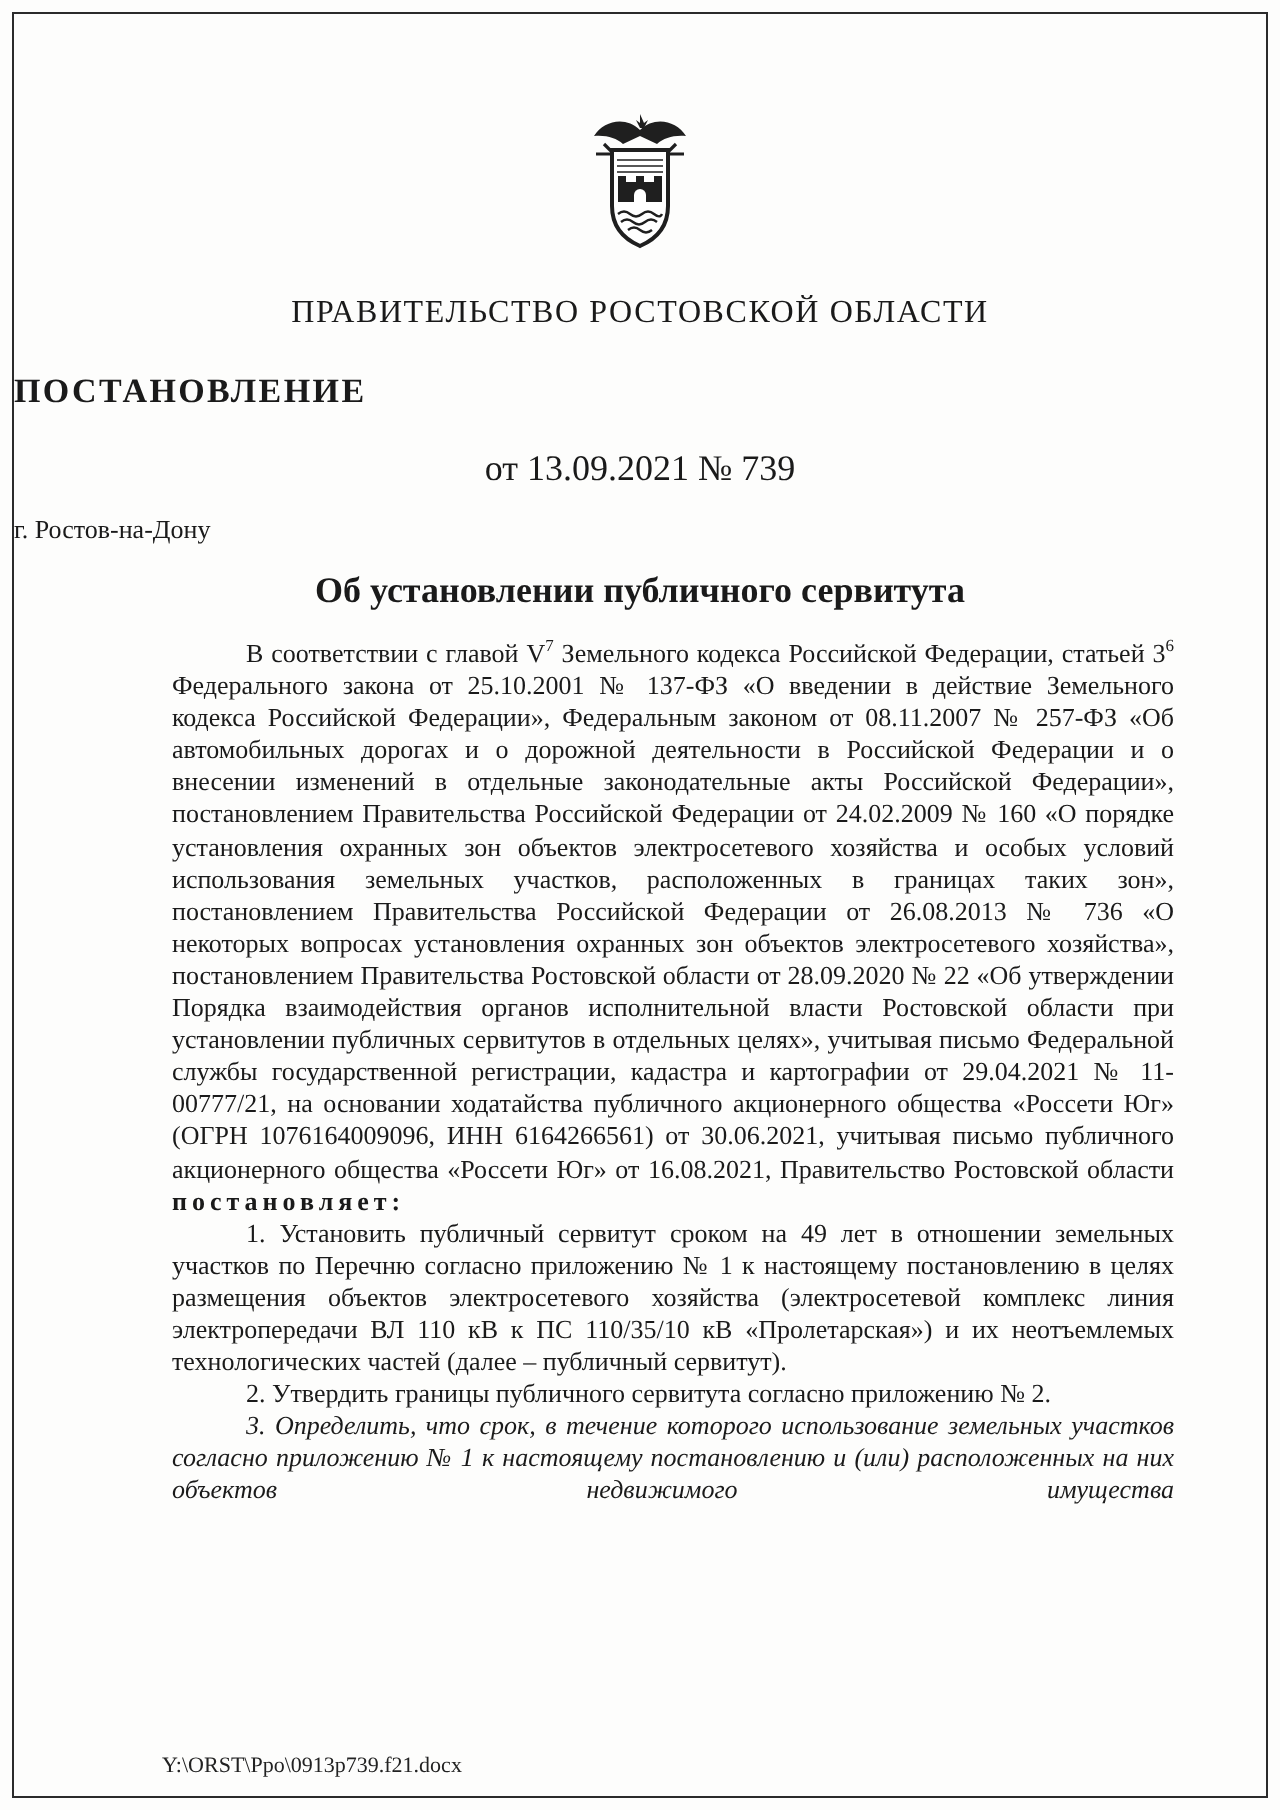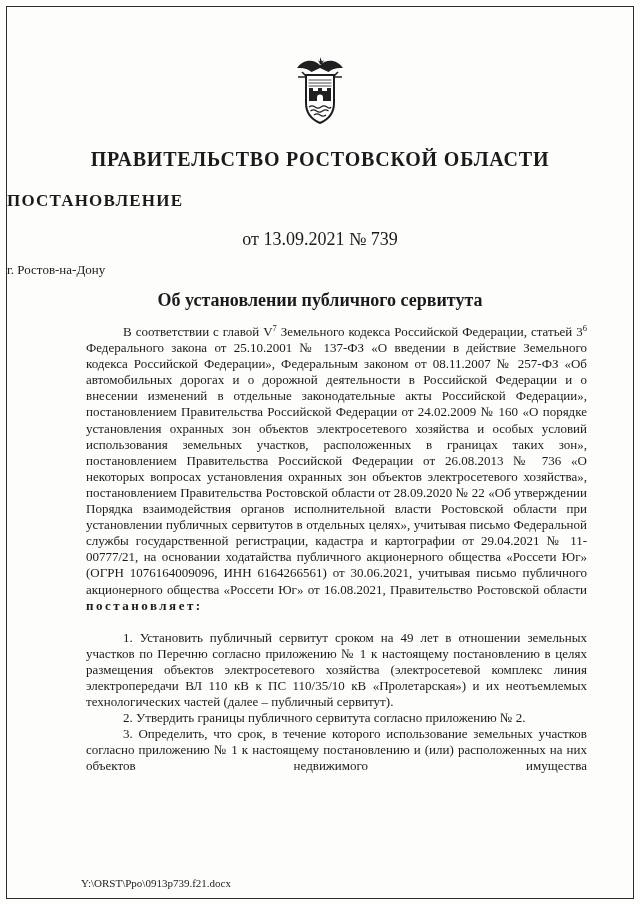--- a/index.html
+++ b/index.html
@@ -12,41 +12,41 @@
     position: relative;
     overflow: hidden;
   }
   .frame {
     position: absolute; inset: 6px;
     border: 1.5px solid #2b2b2b;
     overflow: hidden;
   }
   .emblem { display: flex; justify-content: center; margin-top: 48px; }
   .org {
-    text-align: center; font-weight: 700;
-    font-size: 20px; letter-spacing: 0.8px; margin-top: 13px;
+    text-align: center; font-weight: 400;
+    font-size: 16px; letter-spacing: 0.8px; margin-top: 13px;
   }
   .doc-type {
     text-align: left; font-weight: 700;
     font-size: 17px; letter-spacing: 1.2px; margin-top: 20px;
   }
   .meta  { text-align: center; font-size: 18px; margin-top: 18px; }
   .city  { font-size: 13px; margin-top: 12px; }
   .subject { text-align: center; font-weight: 700; font-size: 18px; margin-top: 12px; }
   .doc-body {
     margin: 13px 46px 0 79px;
     text-align: justify;
     font-size: 13px;
     line-height: 16.1px;
   }
   p.para { margin: 0; text-indent: 37px; }
-  p.gap-before { margin-top: 16px; }
+  p.gap-before { }
   sup { font-size: 8.5px; line-height: 0; }
   .emph { font-weight: 700; letter-spacing: 2.5px; }
-  .cut { text-align-last: justify; }
+  .cut { text-align-last: justify; font-style: italic; }
   .footer {
     position: absolute; left: 74px; bottom: 9px;
     font-size: 11px; color: #222;
   }
 </style>
 </head>
 <body>
 
 <div class="frame">
 

